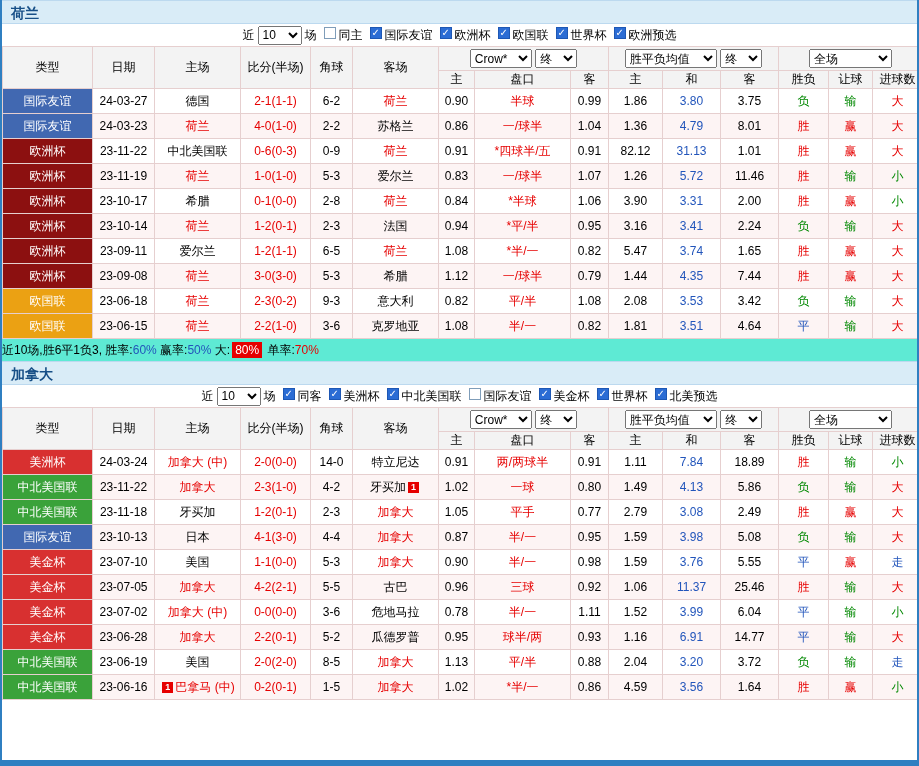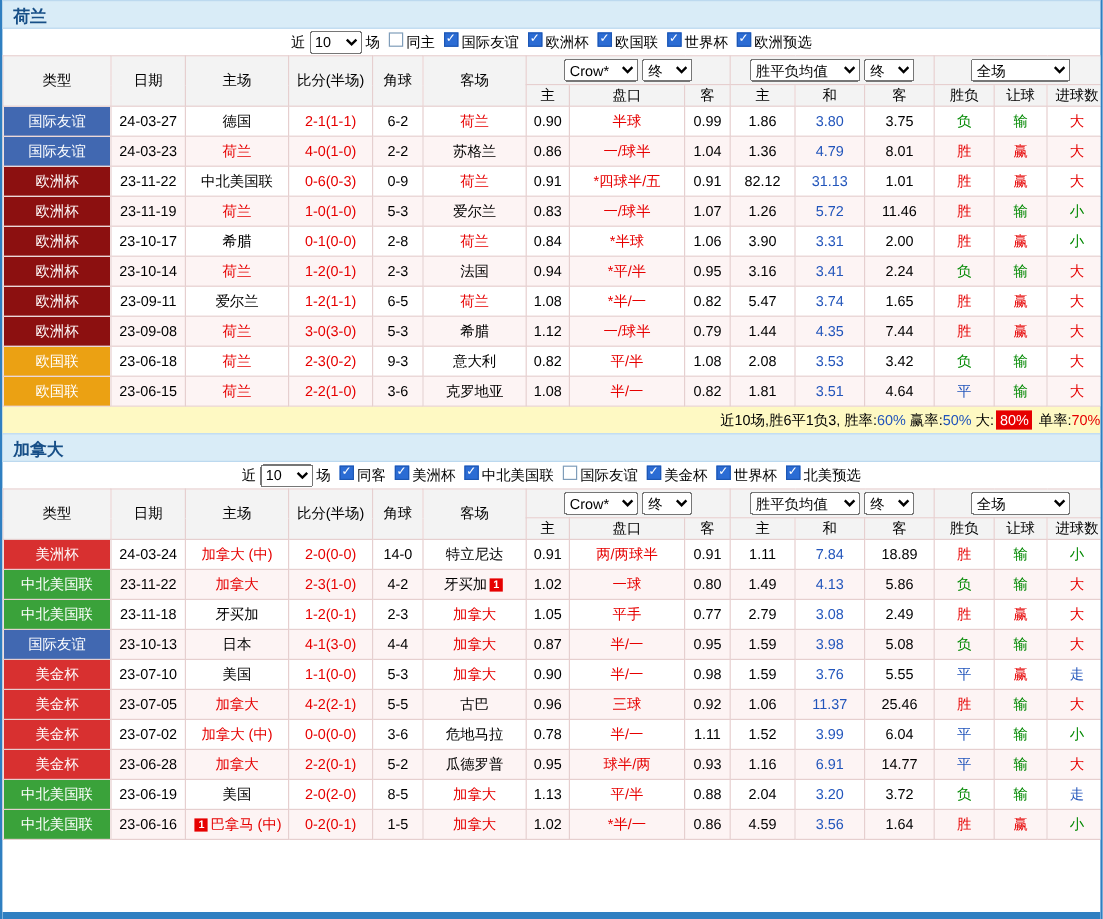--- a/index.html
+++ b/index.html
@@ -27,21 +27,21 @@
   .grid thead select{font-size:12px;height:19px;vertical-align:middle}
   .sel-count{width:44px}
   .sel-src{width:62px}
   .sel-final{width:42px}
   .sel-avg{width:92px}
   .sel-scope{width:83px}
   td.league{color:#fff;background:#888}
   .red{color:#e60000}
   .blue{color:#2255bb}
   .badge1{display:inline-block;background:#e60000;color:#fff;font-size:9px;line-height:11px;width:11px;height:11px;text-align:center;margin:0 2px;vertical-align:1px;font-weight:bold}
-  .summary{height:22px;line-height:22px;text-align:right;font-size:12px;color:#000;flex:0 0 auto;background:#fef9c3}
+  .summary{height:22px;line-height:22px;text-align:left;font-size:12px;color:#000;flex:0 0 auto;background:#5eead4}
   .sum-plain{color:#000}
   .sum-blue{color:#2255bb}
   .sum-red{color:#e60000}
   .sum-red-badge{background:#e60000;color:#fff;padding:1px 3px;margin:0 2px}
   .sum-green-badge{background:#0a9a0a;color:#fff;padding:1px 3px;margin:0 2px}
   .spacer{flex:1 1 auto}
   .bottombar{height:6px;background:#2f7fc1;flex:0 0 auto}
 </style>
 </head>
 <body>

